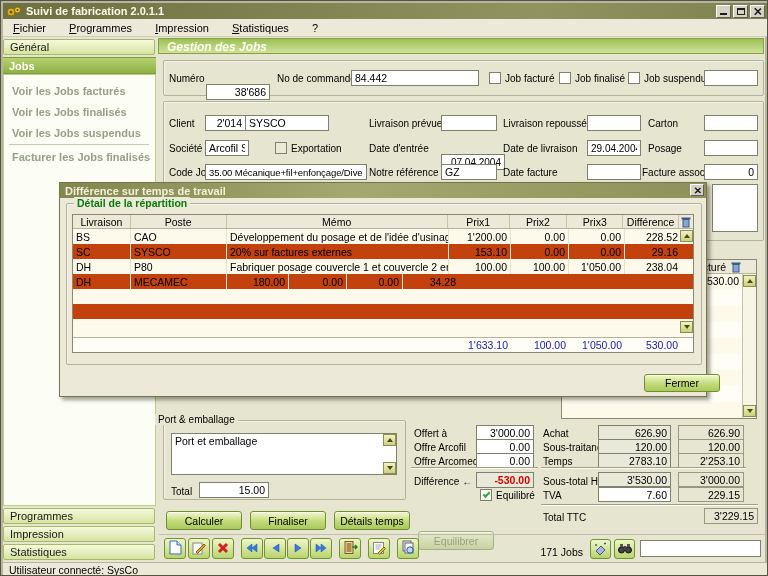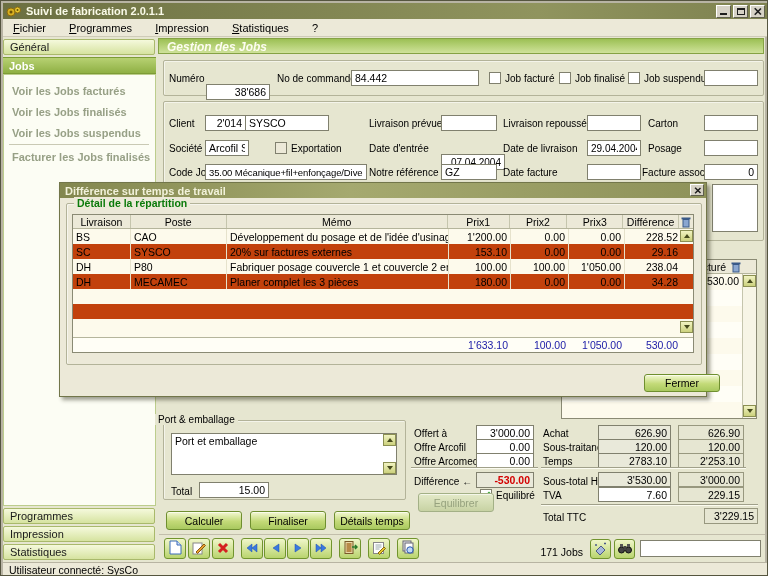--- a/index.html
+++ b/index.html
@@ -221,21 +221,21 @@
   <span class="lbl" style="left:542px;top:489px">TVA</span>
   <input class="inp r" style="left: 597px; top: 486px; width: 73px; height: 15px;" readonly="" value="7.60">
   <input class="inp flat r" style="left: 677px; top: 486px; width: 66px; height: 15px;" readonly="" value="229.15">
   <div class="sepline" style="left:540px;top:503px;width:217px"></div>
   <span class="lbl" style="left:542px;top:511px">Total TTC</span>
   <input class="inp flat r" style="left: 703px; top: 507px; width: 54px;" readonly="" value="3'229.15">
 
   <div class="gbtn" style="left:165px;top:510px;width:76px;height:19px">Calculer</div>
   <div class="gbtn" style="left:249px;top:510px;width:76px;height:19px">Finaliser</div>
   <div class="gbtn" style="left:333px;top:510px;width:76px;height:19px">Détails temps</div>
-  <div class="gbtn dis" style="left:417px;top:492px;width:76px;height:19px">Equilibrer</div>
+  <div class="gbtn dis" style="left:417px;top:530px;width:76px;height:19px">Equilibrer</div>
 
   <div style="position:absolute;left:158px;top:533px;width:606px;border-top:1px solid #c2beab"></div>
   <div class="tbtn" style="left:163px;top:537px">
       <span><svg width="13" height="15">
           <path d="M1 1h7l4 4v9H1z" fill="#fff" stroke="#3a6ab8"></path>
           <path d="M8 1v4h4" fill="#cfe0f8" stroke="#3a6ab8"></path>
         </svg></span>
     </div>
   <div class="tbtn" style="left:187px;top:537px">
       <span><svg width="14" height="14">
@@ -361,21 +361,20 @@
         <span class="td w-poste">P80</span>
         <span class="td w-memo">Fabriquer posage couvercle 1 et couvercle 2 en mar</span>
         <span class="td w-p1 num">100.00</span>
         <span class="td w-p2 num">100.00</span>
         <span class="td w-p3 num">1'050.00</span>
         <span class="td w-diff num" style="border-right:none">238.04</span>
       </div>
       <div class="drow alt">
         <span class="td w-ini">DH</span>
         <span class="td w-poste">MECAMEC</span>
-        <span class="td w-memo">Planer complet les 3 pièces</span>
         <span class="td w-p1 num">180.00</span>
         <span class="td w-p2 num">0.00</span>
         <span class="td w-p3 num">0.00</span>
         <span class="td w-diff num" style="border-right:none">34.28</span>
       </div>
       <div class="drow"></div>
       <div class="drow alt"></div>
       <div class="drow"></div>
       <span class="sarr" style="right:0;top:15px">
           <span class="tri-up"></span>

